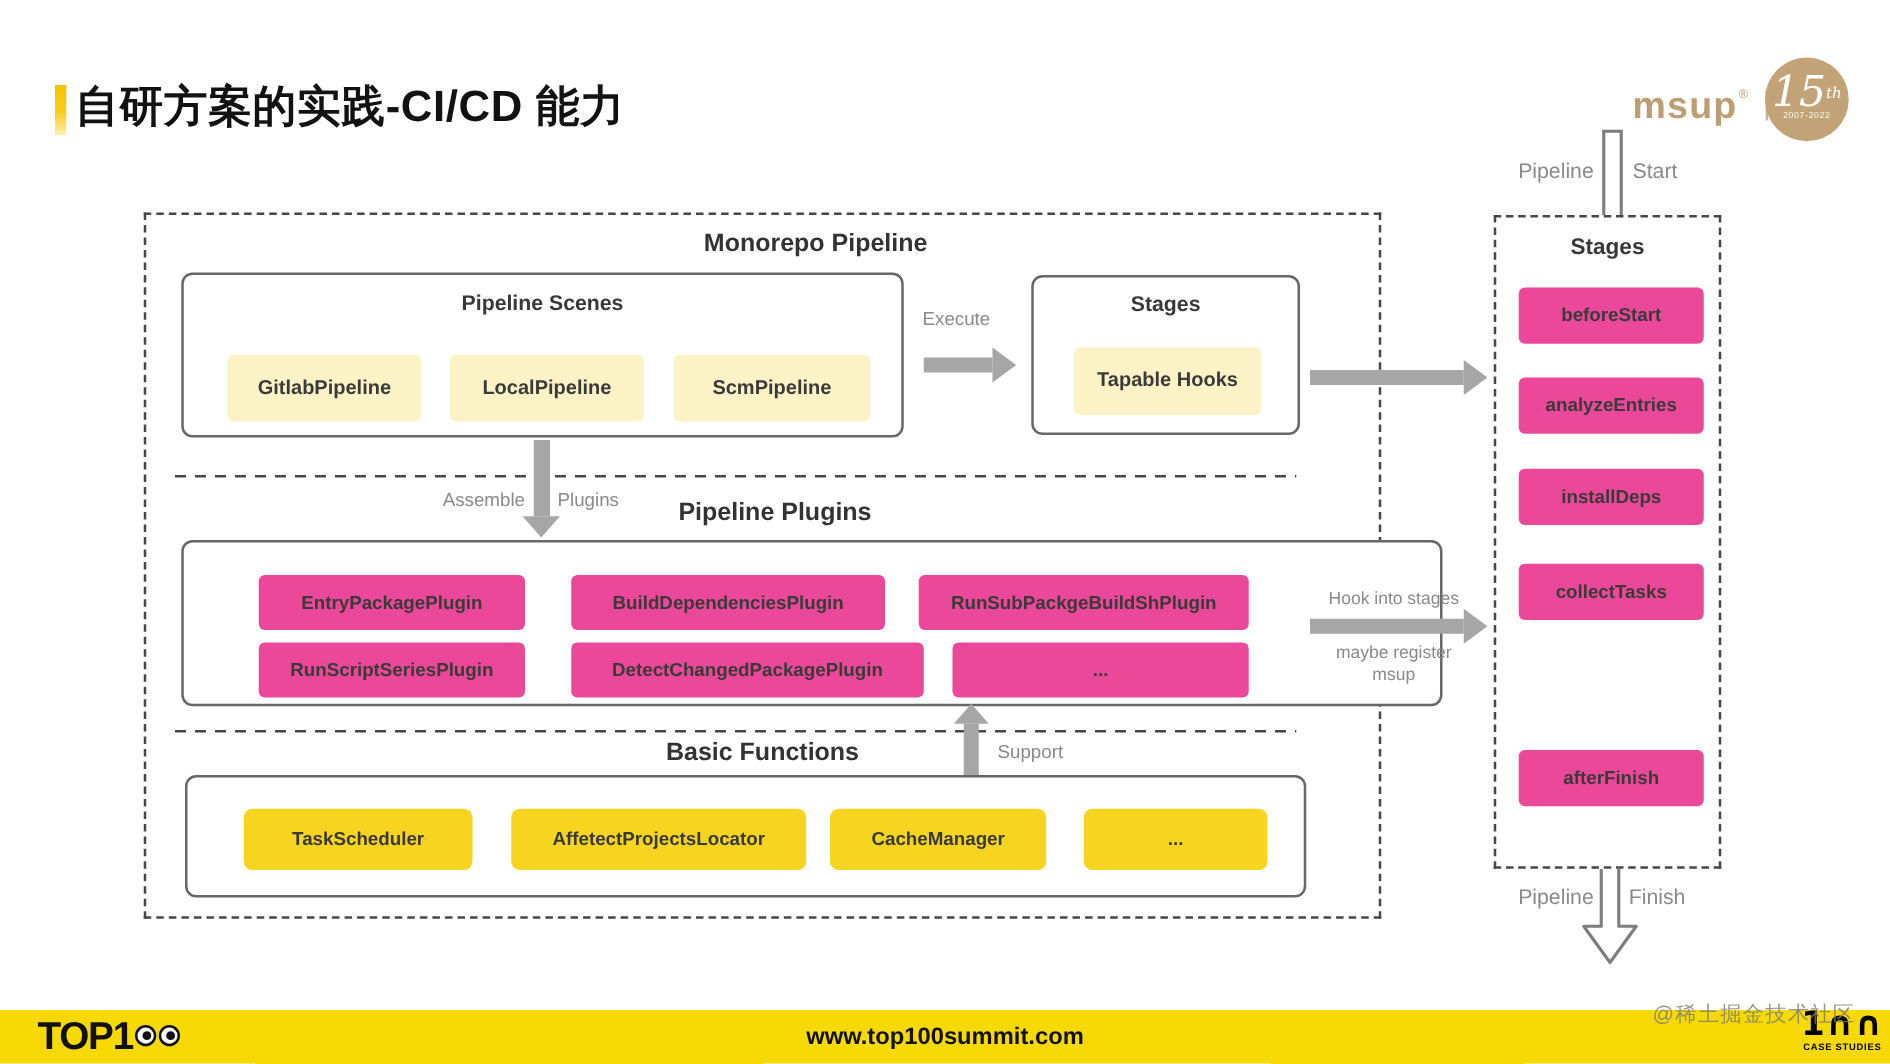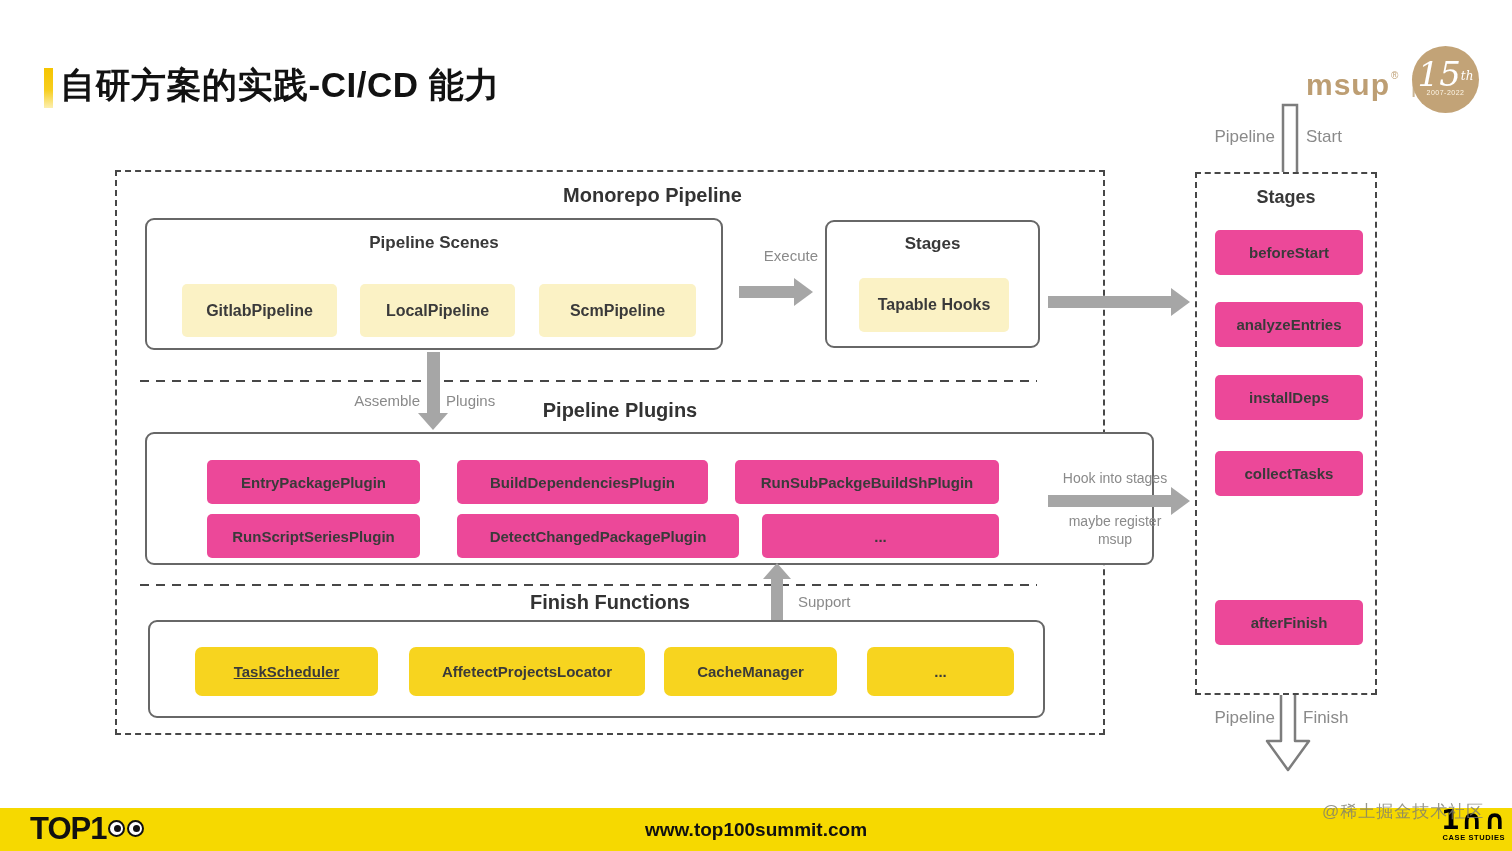--- a/index.html
+++ b/index.html
@@ -87,21 +87,21 @@
 <div class="abs dashed-box" style="left:115px;top:170px;width:990px;height:565px;"></div>
 <div class="abs sec-title" style="left:115px;top:184px;width:990px;text-align:center;padding-left:85px;">Monorepo Pipeline</div>
 
 <div class="abs panel" style="left:145px;top:218px;width:578px;height:132px;">
   <div class="panel-title" style="top:13px;">Pipeline Scenes</div>
   <div class="chip pale" style="left:35px;top:64px;width:155px;height:53px;">GitlabPipeline</div>
   <div class="chip pale" style="left:213px;top:64px;width:155px;height:53px;">LocalPipeline</div>
   <div class="chip pale" style="left:392px;top:64px;width:157px;height:53px;">ScmPipeline</div>
 </div>
 
-<div class="abs lbl" style="left:738px;top:247px;width:80px;text-align:right;">Execute</div>
+<div class="abs lbl" style="left:738px;top:247px;width:80px;text-align:left;">Execute</div>
 <div class="abs arr-r" style="left:739px;top:278px;width:74px;height:28px;">
     <i class="shaft"></i>
     <i class="head"></i>
   </div>
 
 <div class="abs panel" style="left:825px;top:220px;width:215px;height:128px;">
   <div class="panel-title" style="top:12px;">Stages</div>
   <div class="chip pale" style="left:32px;top:56px;width:150px;height:54px;">Tapable Hooks</div>
 </div>
 
@@ -138,23 +138,23 @@
 <div class="abs lbl-sm" style="left:1040px;top:531px;width:150px;text-align:center;">msup</div>
 
 <div class="abs hline" style="left:140px;top:584px;width:897px;"></div>
 
 <div class="abs arr-u" style="left:763px;top:563px;width:28px;height:57px;">
     <i class="head"></i>
     <i class="shaft"></i>
   </div>
 <div class="abs lbl" style="left:798px;top:593px;">Support</div>
 
-<div class="abs sec-title" style="left:115px;top:591px;width:990px;text-align:center;">Finish Functions</div>
+<div class="abs sec-title" style="left:115px;top:591px;width:990px;text-align:center;">Basic Functions</div>
 <div class="abs panel" style="left:148px;top:620px;width:897px;height:98px;">
-  <div class="chip gold" style="left:45px;top:25px;width:183px;height:49px;text-decoration:underline;">TaskScheduler</div>
+  <div class="chip gold" style="left:45px;top:25px;width:183px;height:49px;">TaskScheduler</div>
   <div class="chip gold" style="left:259px;top:25px;width:236px;height:49px;">AffetectProjectsLocator</div>
   <div class="chip gold" style="left:514px;top:25px;width:173px;height:49px;">CacheManager</div>
   <div class="chip gold" style="left:717px;top:25px;width:147px;height:49px;">...</div>
 </div>
 
 <div class="abs dashed-box" style="left:1195px;top:172px;width:182px;height:523px;">
   <div class="panel-title" style="top:13px;font-size:18px;">Stages</div>
   <div class="chip mid" style="left:18px;top:56px;width:148px;height:45px;">beforeStart</div>
   <div class="chip mid" style="left:18px;top:128px;width:148px;height:45px;">analyzeEntries</div>
   <div class="chip mid" style="left:18px;top:201px;width:148px;height:45px;">installDeps</div>

